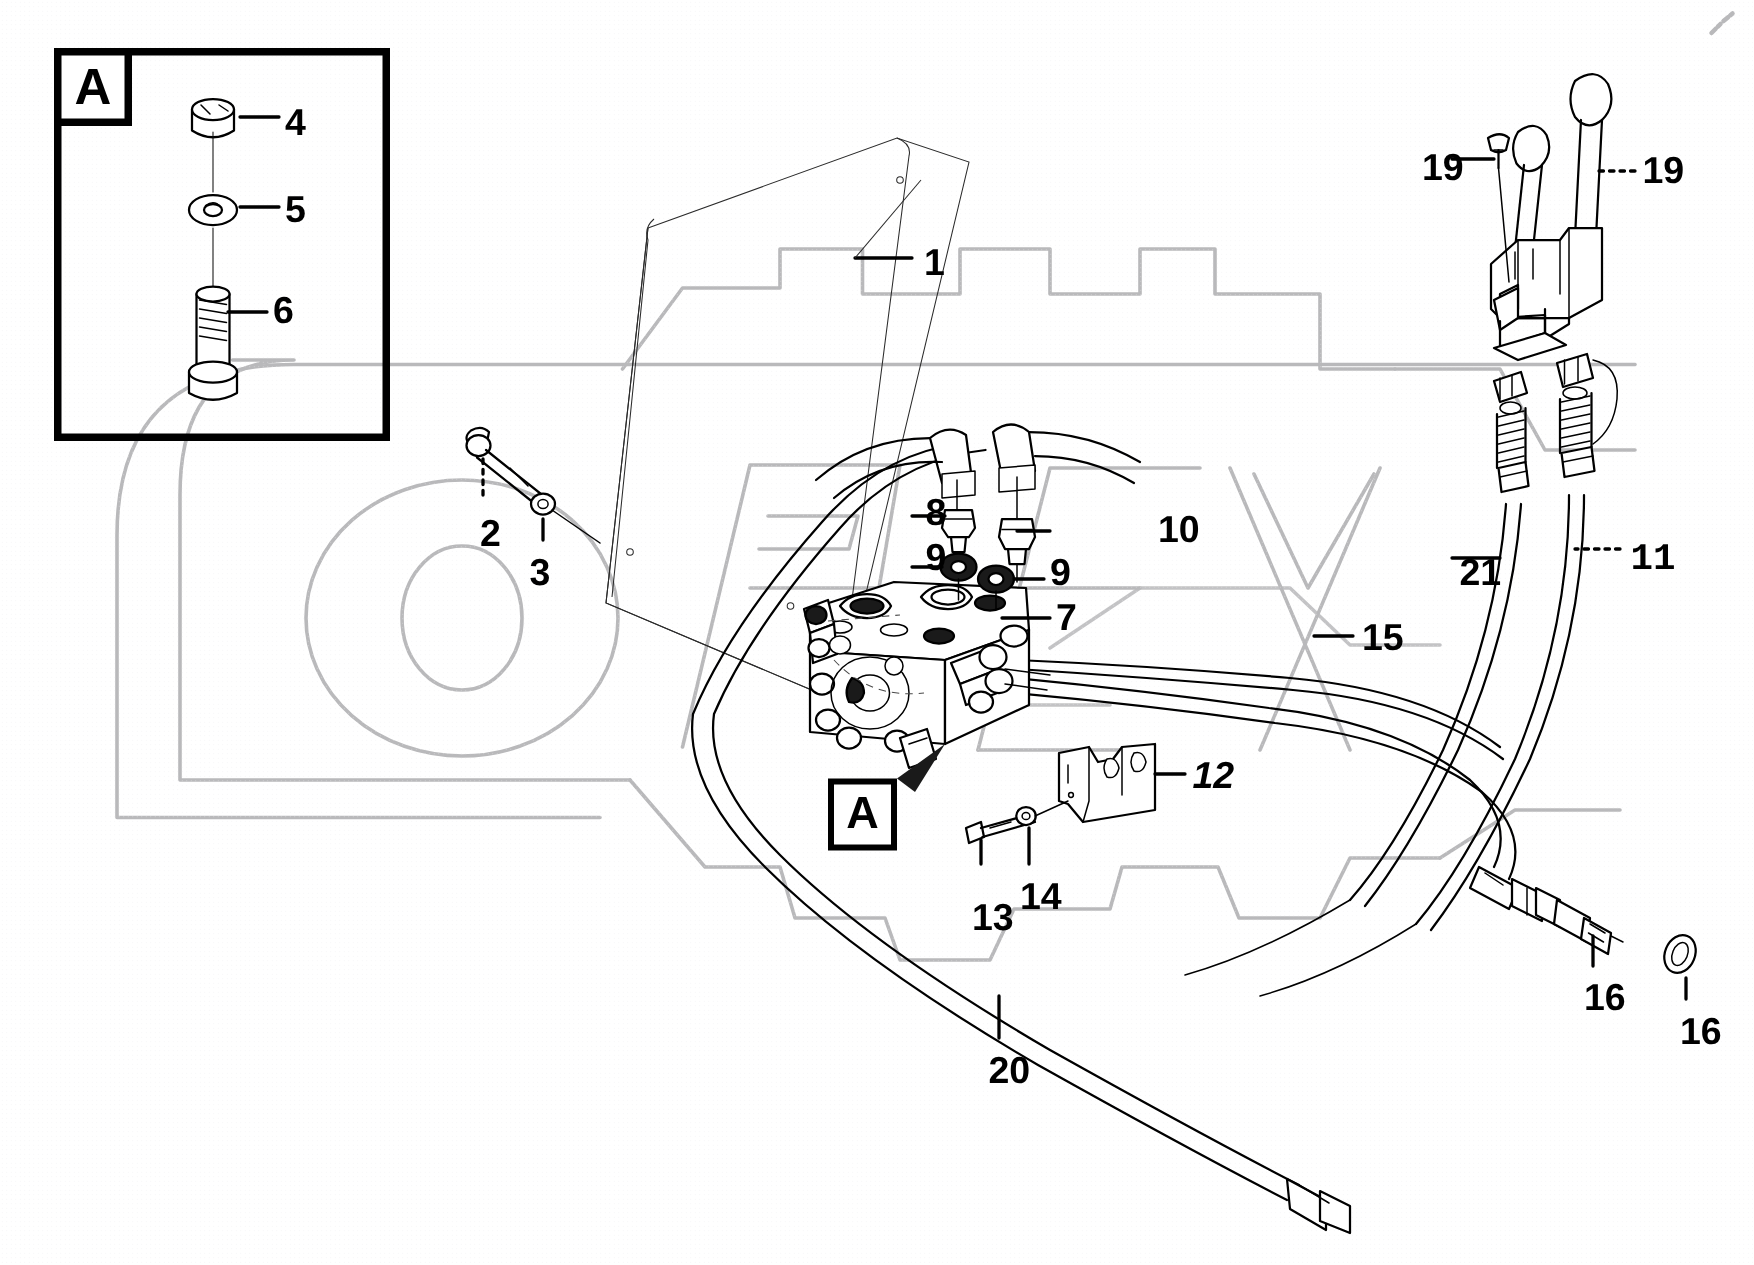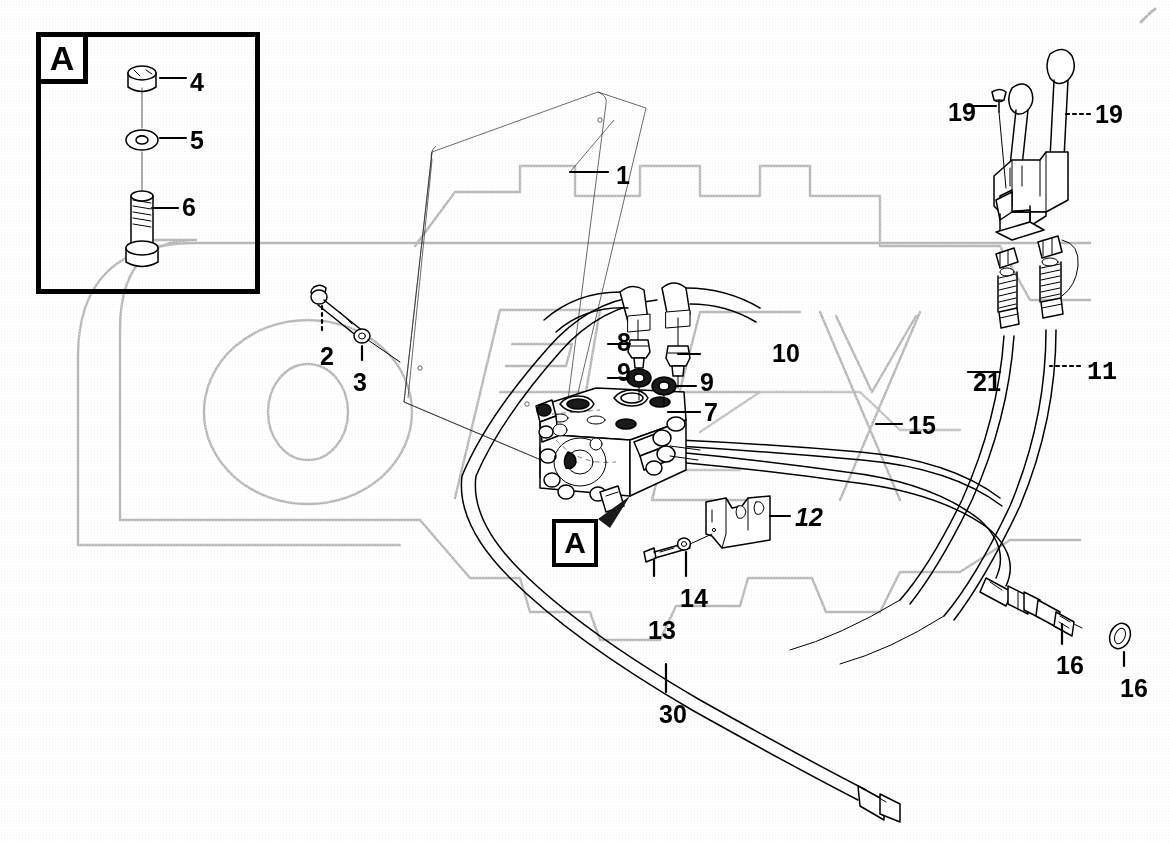--- a/index.html
+++ b/index.html
@@ -441,24 +441,24 @@
       <div class="lbl" style="left: 190px; top: 70px;">4</div>
       <div class="lbl" style="left: 190px; top: 128px;">5</div>
       <div class="lbl" style="left: 182px; top: 195px;">6</div>
       <div class="lbl" style="left: 704px; top: 400px;">7</div>
       <div class="lbl" style="left: 617px; top: 330px;">8</div>
       <div class="lbl" style="left: 617px; top: 360px;">9</div>
       <div class="lbl" style="left: 732px; top: 341px; margin-left: 40px;">10</div>
       <div class="lbl" style="left: 700px; top: 370px;">9</div>
       <div class="lbl" style="left: 1087px; top: 360px; font-family: Liberation Mono, monospace;">11</div>
       <div class="lbl" style="left: 795px; top: 505px; font-style: italic;">12</div>
-      <div class="lbl" style="left: 648px; top: 618px;">13</div>
+      <div class="lbl" style="left: 648px; top: 600px;">13</div>
       <div class="lbl" style="left: 680px; top: 586px;">14</div>
       <div class="lbl" style="left: 908px; top: 413px; text-align: center;">15</div>
       <div class="lbl" style="left: 1056px; top: 653px;">16</div>
       <div class="lbl" style="left: 1120px; top: 676px;">16</div>
       <div class="lbl" style="left: 1095px; top: 102px;">19</div>
       <div class="lbl" style="left: 948px; top: 100px;">19</div>
-      <div class="lbl" style="left: 659px; top: 702px;">30</div>
+      <div class="lbl" style="left: 659px; top: 702px;">20</div>
       <div class="lbl" style="left: 945px; top: 370px; margin-left: 28px;">21</div>
     </div>
 
 </div>
 
 </body></html>

